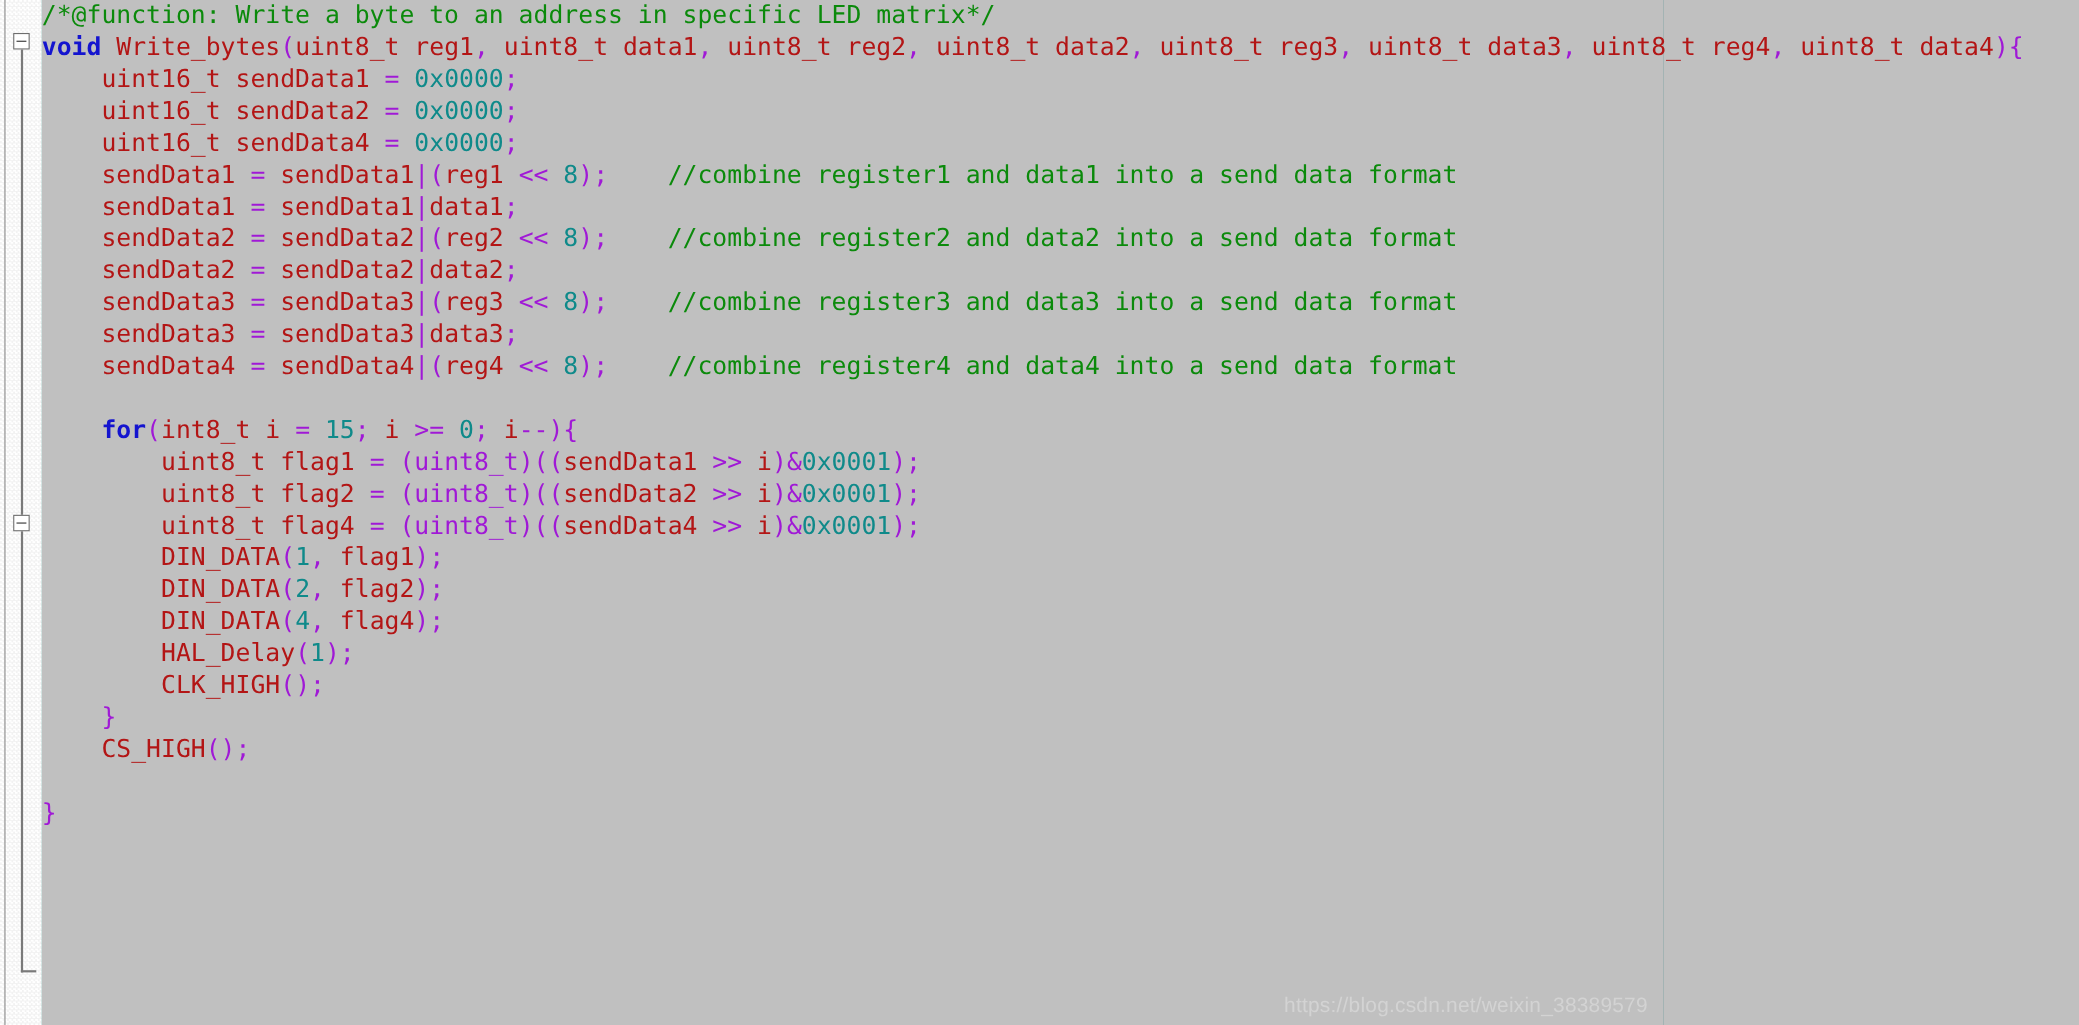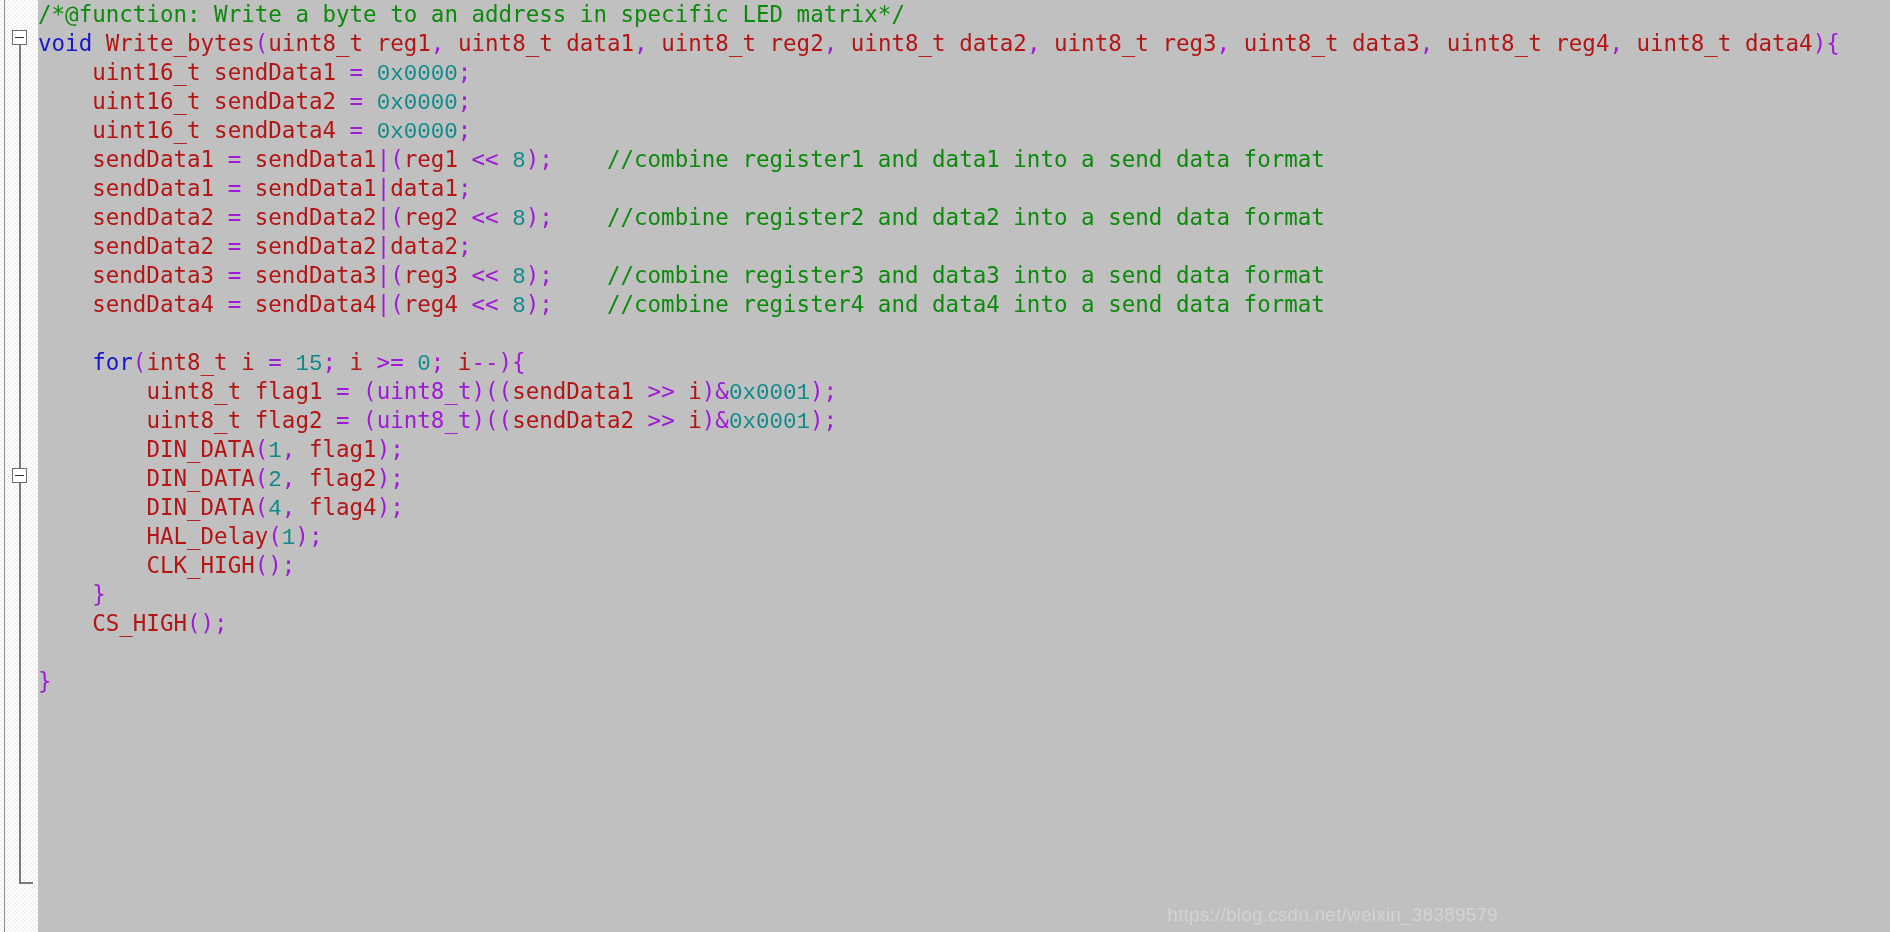--- a/index.html
+++ b/index.html
@@ -104,24 +104,24 @@
     height: 29px;
     line-height: 29px;
     font-size: 22.5px;
     white-space: pre;
     letter-spacing: 0px;
     color: #b31515;
   }
 
   
   .t-cmt  { color: #0b8a0b; }   
-  .t-kw   { color: #1414cf; }   
+  .t-kw   { color: #1414cf; font-weight: bold; }   
   .t-id   { color: #b31515; }   
   .t-op   { color: #a019d6; }   
-  .t-num  { color: #0f8a8a; font-family: Liberation Mono, monospace; }   
+  .t-num  { color: #0f8a8a; }   
   .t-pl   { color: #b31515; }   
 
   
   #watermark {
     position: absolute;
     right: 14px;
     bottom: 6px;
     font-family: "Liberation Sans", sans-serif;
     font-size: 19px;
     color: #d3d3d3;
@@ -147,25 +147,27 @@
       <div class="code-line"><span class="t-cmt">/*@function: Write a byte to an address in specific LED matrix*/</span></div>
       <div class="code-line"><span class="t-kw">void</span><span class="t-pl"> </span><span class="t-id">Write_bytes</span><span class="t-op">(</span><span class="t-id">uint8_t reg1</span><span class="t-op">,</span><span class="t-id"> uint8_t data1</span><span class="t-op">,</span><span class="t-id"> uint8_t reg2</span><span class="t-op">,</span><span class="t-id"> uint8_t data2</span><span class="t-op">,</span><span class="t-id"> uint8_t reg3</span><span class="t-op">,</span><span class="t-id"> uint8_t data3</span><span class="t-op">,</span><span class="t-id"> uint8_t reg4</span><span class="t-op">,</span><span class="t-id"> uint8_t data4</span><span class="t-op">){</span></div>
       <div class="code-line"><span class="t-pl">    </span><span class="t-id">uint16_t sendData1 </span><span class="t-op">=</span><span class="t-pl"> </span><span class="t-num">0x0000</span><span class="t-op">;</span></div>
       <div class="code-line"><span class="t-pl">    </span><span class="t-id">uint16_t sendData2 </span><span class="t-op">=</span><span class="t-pl"> </span><span class="t-num">0x0000</span><span class="t-op">;</span></div>
       <div class="code-line"><span class="t-pl">    </span><span class="t-id">uint16_t sendData4 </span><span class="t-op">=</span><span class="t-pl"> </span><span class="t-num">0x0000</span><span class="t-op">;</span></div>
       <div class="code-line"><span class="t-pl">    </span><span class="t-id">sendData1 </span><span class="t-op">=</span><span class="t-id"> sendData1</span><span class="t-op">|(</span><span class="t-id">reg1 </span><span class="t-op">&lt;&lt;</span><span class="t-pl"> </span><span class="t-num">8</span><span class="t-op">);</span><span class="t-pl">    </span><span class="t-cmt">//combine register1 and data1 into a send data format</span></div>
       <div class="code-line"><span class="t-pl">    </span><span class="t-id">sendData1 </span><span class="t-op">=</span><span class="t-id"> sendData1</span><span class="t-op">|</span><span class="t-id">data1</span><span class="t-op">;</span></div>
       <div class="code-line"><span class="t-pl">    </span><span class="t-id">sendData2 </span><span class="t-op">=</span><span class="t-id"> sendData2</span><span class="t-op">|(</span><span class="t-id">reg2 </span><span class="t-op">&lt;&lt;</span><span class="t-pl"> </span><span class="t-num">8</span><span class="t-op">);</span><span class="t-pl">    </span><span class="t-cmt">//combine register2 and data2 into a send data format</span></div>
       <div class="code-line"><span class="t-pl">    </span><span class="t-id">sendData2 </span><span class="t-op">=</span><span class="t-id"> sendData2</span><span class="t-op">|</span><span class="t-id">data2</span><span class="t-op">;</span></div>
       <div class="code-line"><span class="t-pl">    </span><span class="t-id">sendData3 </span><span class="t-op">=</span><span class="t-id"> sendData3</span><span class="t-op">|(</span><span class="t-id">reg3 </span><span class="t-op">&lt;&lt;</span><span class="t-pl"> </span><span class="t-num">8</span><span class="t-op">);</span><span class="t-pl">    </span><span class="t-cmt">//combine register3 and data3 into a send data format</span></div>
+      <div class="code-line"><span class="t-pl">    </span><span class="t-id">sendData3 </span><span class="t-op">=</span><span class="t-id"> sendData3</span><span class="t-op">|</span><span class="t-id">data3</span><span class="t-op">;</span></div>
       <div class="code-line"><span class="t-pl">    </span><span class="t-id">sendData4 </span><span class="t-op">=</span><span class="t-id"> sendData4</span><span class="t-op">|(</span><span class="t-id">reg4 </span><span class="t-op">&lt;&lt;</span><span class="t-pl"> </span><span class="t-num">8</span><span class="t-op">);</span><span class="t-pl">    </span><span class="t-cmt">//combine register4 and data4 into a send data format</span></div>
       <div class="code-line"><span class="t-pl"></span></div>
       <div class="code-line"><span class="t-pl">    </span><span class="t-kw">for</span><span class="t-op">(</span><span class="t-id">int8_t i </span><span class="t-op">=</span><span class="t-pl"> </span><span class="t-num">15</span><span class="t-op">;</span><span class="t-id"> i </span><span class="t-op">&gt;=</span><span class="t-pl"> </span><span class="t-num">0</span><span class="t-op">;</span><span class="t-id"> i</span><span class="t-op">--){</span></div>
       <div class="code-line"><span class="t-pl">        </span><span class="t-id">uint8_t flag1 </span><span class="t-op">= (uint8_t)((</span><span class="t-id">sendData1 </span><span class="t-op">&gt;&gt;</span><span class="t-id"> i</span><span class="t-op">)&amp;</span><span class="t-num">0x0001</span><span class="t-op">);</span></div>
       <div class="code-line"><span class="t-pl">        </span><span class="t-id">uint8_t flag2 </span><span class="t-op">= (uint8_t)((</span><span class="t-id">sendData2 </span><span class="t-op">&gt;&gt;</span><span class="t-id"> i</span><span class="t-op">)&amp;</span><span class="t-num">0x0001</span><span class="t-op">);</span></div>
+      <div class="code-line"><span class="t-pl">        </span><span class="t-id">uint8_t flag4 </span><span class="t-op">= (uint8_t)((</span><span class="t-id">sendData4 </span><span class="t-op">&gt;&gt;</span><span class="t-id"> i</span><span class="t-op">)&amp;</span><span class="t-num">0x0001</span><span class="t-op">);</span></div>
       <div class="code-line"><span class="t-pl">        </span><span class="t-id">DIN_DATA</span><span class="t-op">(</span><span class="t-num">1</span><span class="t-op">,</span><span class="t-id"> flag1</span><span class="t-op">);</span></div>
       <div class="code-line"><span class="t-pl">        </span><span class="t-id">DIN_DATA</span><span class="t-op">(</span><span class="t-num">2</span><span class="t-op">,</span><span class="t-id"> flag2</span><span class="t-op">);</span></div>
       <div class="code-line"><span class="t-pl">        </span><span class="t-id">DIN_DATA</span><span class="t-op">(</span><span class="t-num">4</span><span class="t-op">,</span><span class="t-id"> flag4</span><span class="t-op">);</span></div>
       <div class="code-line"><span class="t-pl">        </span><span class="t-id">HAL_Delay</span><span class="t-op">(</span><span class="t-num">1</span><span class="t-op">);</span></div>
       <div class="code-line"><span class="t-pl">        </span><span class="t-id">CLK_HIGH</span><span class="t-op">();</span></div>
       <div class="code-line"><span class="t-pl">    </span><span class="t-op">}</span></div>
       <div class="code-line"><span class="t-pl">    </span><span class="t-id">CS_HIGH</span><span class="t-op">();</span></div>
       <div class="code-line"><span class="t-pl"></span></div>
       <div class="code-line"><span class="t-op">}</span></div>
     </div>

